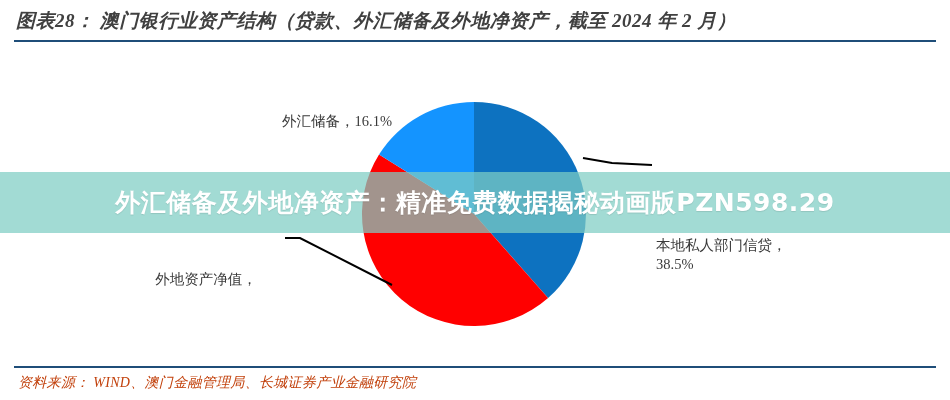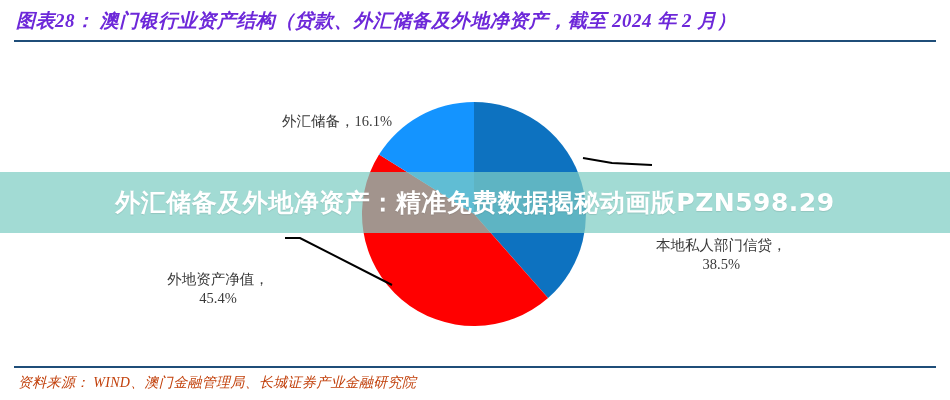--- a/index.html
+++ b/index.html
@@ -18,21 +18,21 @@
     overflow: hidden;
   }
 
   
   #header-title {
     position: absolute;
     left: 16px;
     top: 6px;
     width: 918px;
     height: 30px;
-    color: #6d28d9;
+    color: #404040;
     font-family: "Liberation Serif", serif;
     font-style: italic;
     font-weight: bold;
     font-size: 19px;
     letter-spacing: 0.5px;
     white-space: nowrap;
     display: flex;
     align-items: center;
   }
   #header-rule {
@@ -92,29 +92,28 @@
     left: 282px;
     top: 68px;
   }
   #label-private-credit {
     left: 656px;
     top: 148px;
     text-align: left;
     margin-top: 44px;
   }
   #label-external {
-    left: 148px;
+    left: 136px;
     top: 226px;
     width: 140px;
     text-align: center;
     white-space: normal;
   }
   .label-line2 {
     display: block;
-    text-align: center;
   }
 
   
   #watermark-band {
     position: absolute;
     left: 0;
     top: 172px;
     width: 950px;
     height: 61px;
     background: rgba(126, 205, 196, 0.72);
@@ -164,21 +163,20 @@
 
     <div class="slice-label" id="label-reserves">外汇储备，16.1%</div>
 
     <div class="slice-label" id="label-private-credit">
       <span>本地私人部门信贷，</span>
       <span class="label-line2">38.5%</span>
     </div>
 
     <div class="slice-label" id="label-external">
       <span>外地资产净值，</span>
-      <span class="label-line2">45.4%</span>
     </div>
   </div>
 
   <div id="watermark-band"></div>
   <div id="watermark-text">外汇储备及外地净资产：精准免费数据揭秘动画版PZN598.29</div>
 
   <div id="footer-rule"></div>
   <div id="footer-source">资料来源： WIND、澳门金融管理局、长城证券产业金融研究院</div>
 
 </div>

